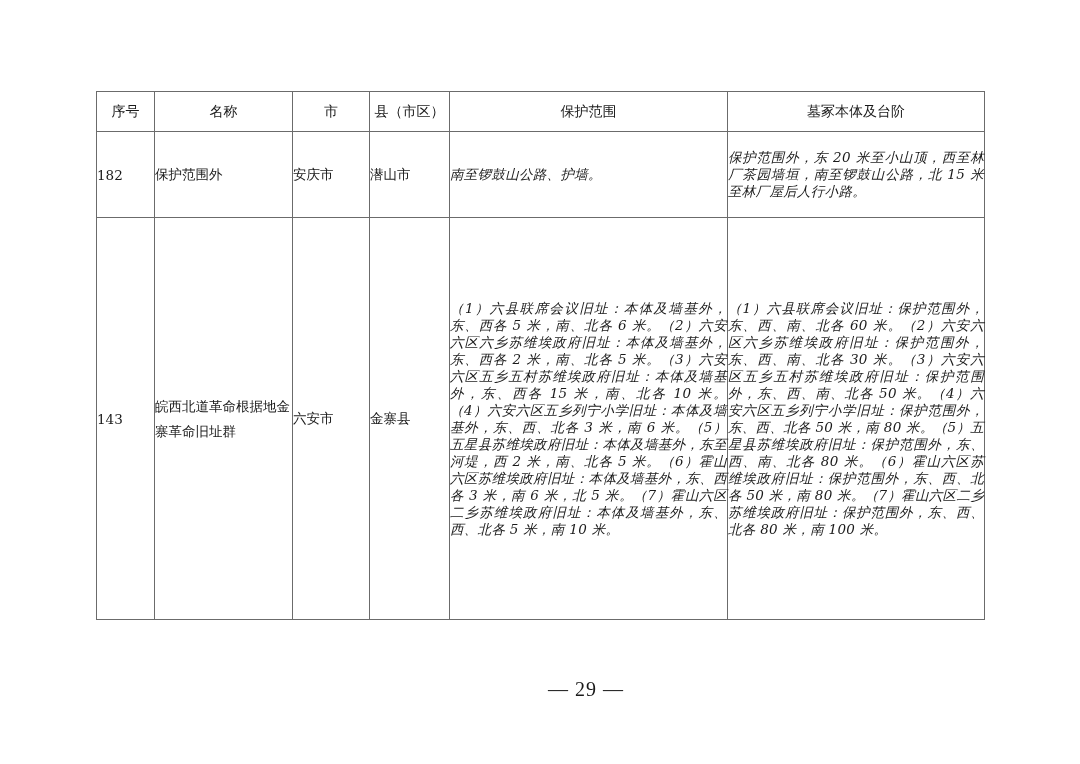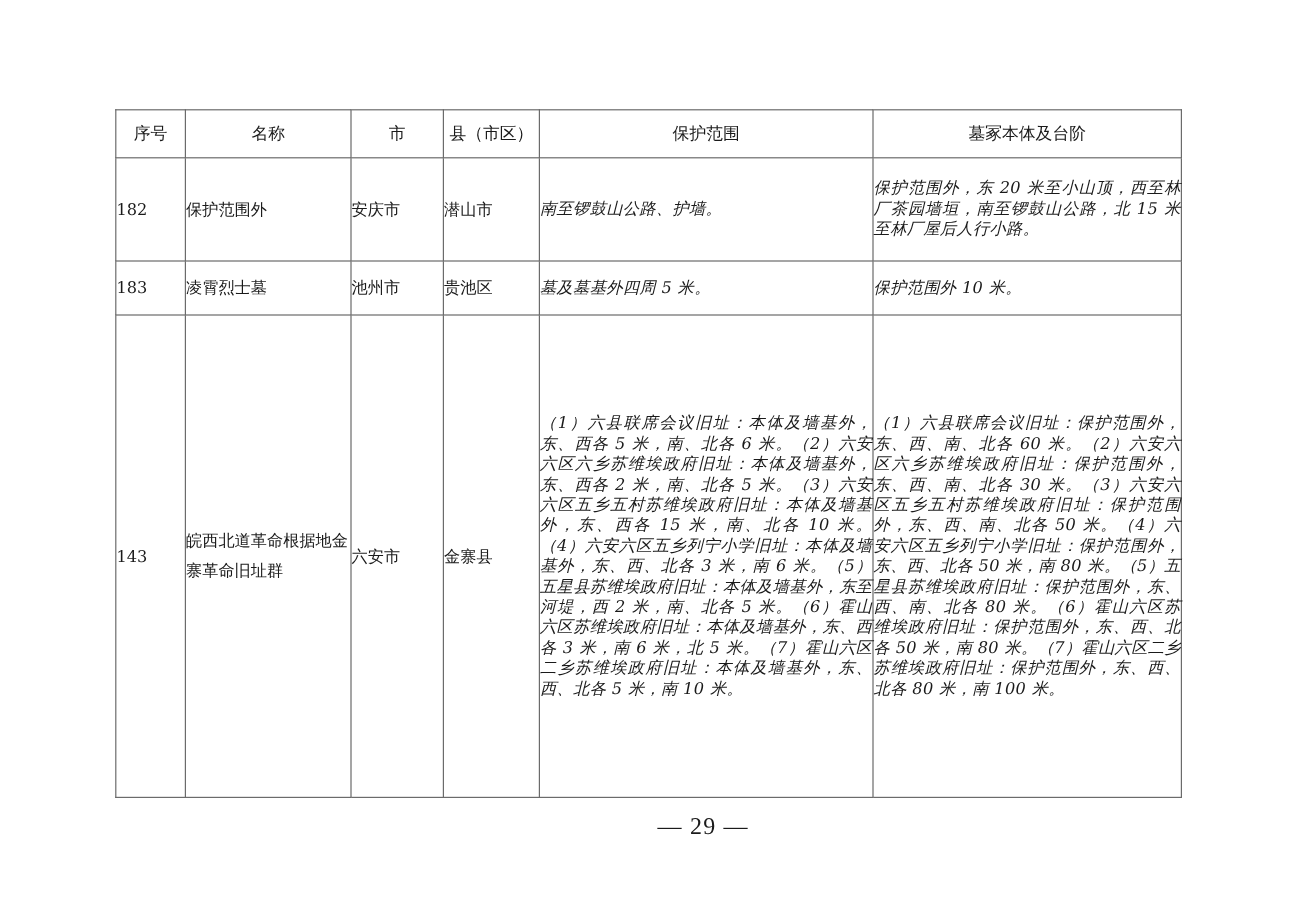--- a/index.html
+++ b/index.html
@@ -44,28 +44,20 @@
   </thead>
   <tbody>
     <tr class="r182">
       <td class="c">182</td>
       <td class="c">保护范围外</td>
       <td class="c">安庆市</td>
       <td class="c">潜山市</td>
       <td class="t">南至锣鼓山公路、护墙。</td>
       <td class="t">保护范围外，东 20 米至小山顶，西至林厂茶园墙垣，南至锣鼓山公路，北 15 米至林厂屋后人行小路。</td>
     </tr>
-    <tr class="r183">
-      <td class="c">183</td>
-      <td class="c">凌霄烈士墓</td>
-      <td class="c">池州市</td>
-      <td class="c">贵池区</td>
-      <td class="t">墓及墓基外四周 5 米。</td>
-      <td class="t">保护范围外 10 米。</td>
-    </tr>
     <tr class="r184">
       <td class="c">143</td>
       <td class="c name2">皖西北道革命根据地金寨革命旧址群</td>
       <td class="c">六安市</td>
       <td class="c">金寨县</td>
       <td class="t">（1）六县联席会议旧址：本体及墙基外，东、西各 5 米，南、北各 6 米。（2）六安六区六乡苏维埃政府旧址：本体及墙基外，东、西各 2 米，南、北各 5 米。（3）六安六区五乡五村苏维埃政府旧址：本体及墙基外，东、西各 15 米，南、北各 10 米。（4）六安六区五乡列宁小学旧址：本体及墙基外，东、西、北各 3 米，南 6 米。（5）五星县苏维埃政府旧址：本体及墙基外，东至河堤，西 2 米，南、北各 5 米。（6）霍山六区苏维埃政府旧址：本体及墙基外，东、西各 3 米，南 6 米，北 5 米。（7）霍山六区二乡苏维埃政府旧址：本体及墙基外，东、西、北各 5 米，南 10 米。</td>
       <td class="t">（1）六县联席会议旧址：保护范围外，东、西、南、北各 60 米。（2）六安六区六乡苏维埃政府旧址：保护范围外，东、西、南、北各 30 米。（3）六安六区五乡五村苏维埃政府旧址：保护范围外，东、西、南、北各 50 米。（4）六安六区五乡列宁小学旧址：保护范围外，东、西、北各 50 米，南 80 米。（5）五星县苏维埃政府旧址：保护范围外，东、西、南、北各 80 米。（6）霍山六区苏维埃政府旧址：保护范围外，东、西、北各 50 米，南 80 米。（7）霍山六区二乡苏维埃政府旧址：保护范围外，东、西、北各 80 米，南 100 米。</td>
     </tr>
   </tbody>
 </table>

